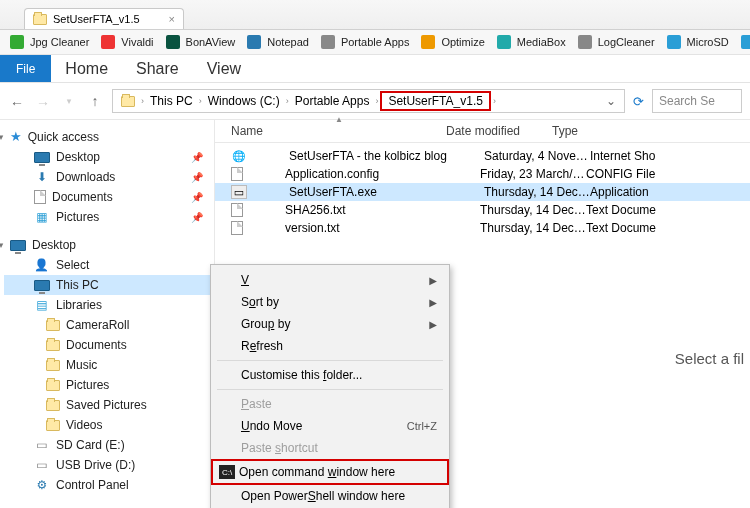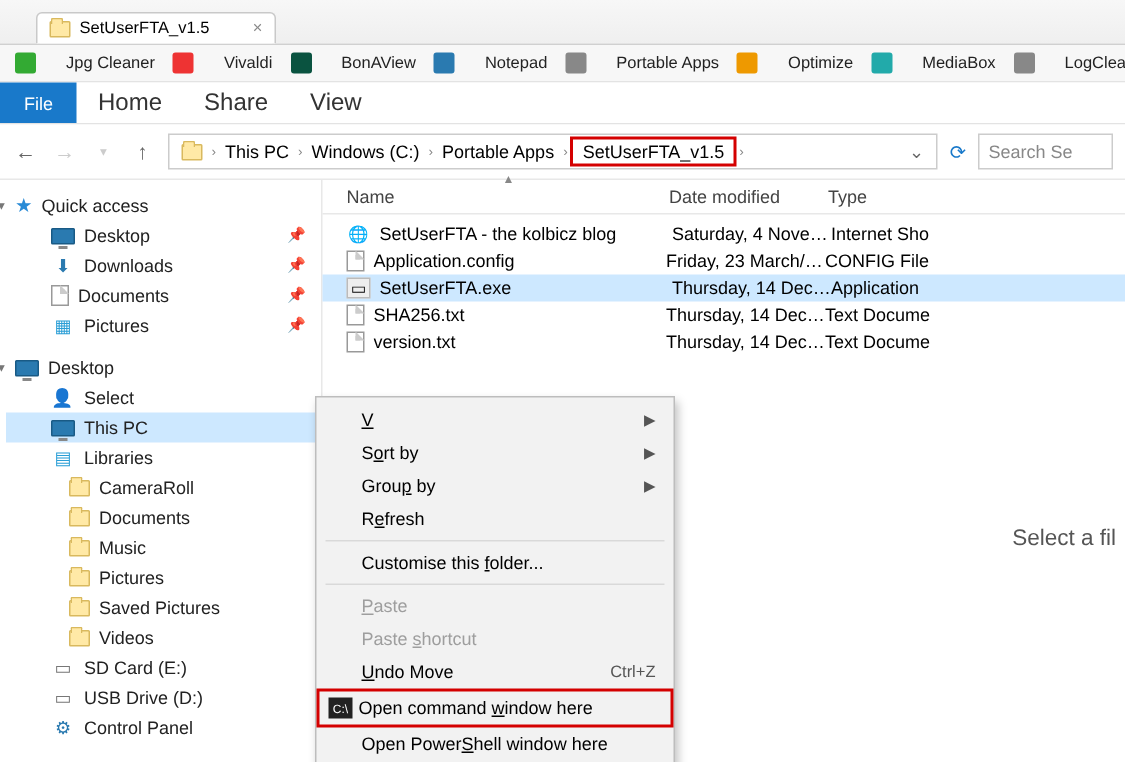--- a/index.html
+++ b/index.html
@@ -7,21 +7,21 @@
 
 
 .browser-tab-bar { height: 30px; background: linear-gradient(#f7f7f7,#efefef); display: flex; align-items: flex-end; padding-left: 24px; border-bottom: 1px solid #d0d0d0; }
 .browser-tab { background: #fff; border: 1px solid #c9c9c9; border-bottom: none; border-radius: 4px 4px 0 0; padding: 4px 28px 4px 8px; display: flex; align-items: center; gap: 6px; font-size: 11px; position: relative; min-width: 160px; }
 .tab-close { position: absolute; right: 8px; color: #888; font-size: 11px; }
 .folder-ic { width: 14px; height: 11px; background: #ffe9a6; border: 1px solid #d9b95e; border-radius: 1px; position: relative; }
 .folder-ic::before { content: ""; position: absolute; top: -3px; left: 0; width: 6px; height: 3px; background: #ffe9a6; border: 1px solid #d9b95e; border-bottom: none; border-radius: 1px 1px 0 0; }
 
 
 .bookmarks { display: flex; align-items: center; gap: 12px; padding: 5px 10px; background: #f7f7f7; border-bottom: 1px solid #e3e3e3; font-size: 11px; }
-.bm { display: flex; align-items: center; gap: 20px; color: #222; cursor: pointer; white-space: nowrap; }
+.bm { display: flex; align-items: center; gap: 6px; color: #222; cursor: pointer; white-space: nowrap; }
 
 
 .ribbon { display: flex; align-items: center; background: #fff; border-bottom: 1px solid #e3e3e3; height: 28px; }
 .file-tab { background: #1979ca; color: #fff; padding: 5px 16px; font-size: 12px; height: 100%; display: flex; align-items: center; }
 .rib-tab { padding: 5px 14px; color: #333; font-size: 16px; }
 
 
 .addr-row { display: flex; align-items: center; gap: 8px; padding: 6px 8px; background: #fff; border-bottom: 1px solid #e8e8e8; }
 .nav-arrow { color: #666; width: 18px; text-align: center; font-size: 14px; }
 .nav-arrow.disabled { color: #ccc; }
@@ -50,21 +50,21 @@
 .cols { display: flex; border-bottom: 1px solid #e8e8e8; font-size: 12px; color: #444; padding: 4px 0 4px 16px; position: relative; }
 .col { padding-right: 10px; }
 .col.name { width: 215px; }
 .col.date { width: 106px; }
 .col.type { width: 80px; }
 .sort-ind { position: absolute; left: 120px; top: -5px; color: #888; font-size: 8px; }
 .rows { padding-top: 4px; }
 .row { display: flex; align-items: center; padding: 2px 0 2px 16px; font-size: 12px; }
 .row.sel { background: #cde8ff; }
 .row .file-ic { width: 16px; height: 14px; margin-right: 6px; display: inline-flex; align-items: center; justify-content: center; font-size: 11px; }
-.row .n { width: 195px; overflow: hidden; text-overflow: ellipsis; white-space: nowrap; }
+.row .n { width: 195px; overflow: hidden; text-overflow: ellipsis; white-space: nowrap; margin-left: 36px; }
 .row .d { width: 106px; overflow: hidden; text-overflow: ellipsis; white-space: nowrap; }
 .row .t { width: 80px; overflow: hidden; text-overflow: ellipsis; white-space: nowrap; }
 .hint { position: absolute; right: 6px; top: 230px; color: #555; font-size: 15px; }
 
 
 .ctx { position: absolute; left: 210px; top: 264px; width: 240px; background: #f2f2f2; border: 1px solid #bdbdbd; box-shadow: 2px 3px 6px rgba(0,0,0,.25); padding: 4px 2px; font-size: 12px; z-index: 50; }
 .ctx-item { display: flex; align-items: center; padding: 4px 10px 4px 28px; position: relative; }
 .ctx-item.disabled { color: #9e9e9e; }
 .ctx-sep { height: 1px; background: #d9d9d9; margin: 3px 4px; }
 .ctx-arrow { margin-left: auto; color: #555; font-size: 10px; }
@@ -304,26 +304,26 @@
       <span>R<span class="ul">e</span>fresh</span>
     </div>
   <div class="ctx-sep"></div>
   <div class="ctx-item">
       <span>Customise this <span class="ul">f</span>older...</span>
     </div>
   <div class="ctx-sep"></div>
   <div class="ctx-item disabled">
       <span><span class="ul">P</span>aste</span>
     </div>
+  <div class="ctx-item">
+      <span><span class="ul">U</span>ndo Move</span>
+      <span class="ctx-shortcut">Ctrl+Z</span>
+    </div>
   <div class="ctx-item disabled">
       <span>Paste <span class="ul">s</span>hortcut</span>
-    </div>
-  <div class="ctx-item">
-      <span><span class="ul">U</span>ndo Move</span>
-      <span class="ctx-shortcut">Ctrl+Z</span>
     </div>
   <div class="ctx-item ctx-highlight">
     <span class="ctx-icon" style="background:#222;color:#fff;font-size:8px;">C:\</span>
     <span>Open command <span class="ul">w</span>indow here</span>
   </div>
   <div class="ctx-item">
       <span>Open Power<span class="ul">S</span>hell window here</span>
     </div>
 
 </div>

